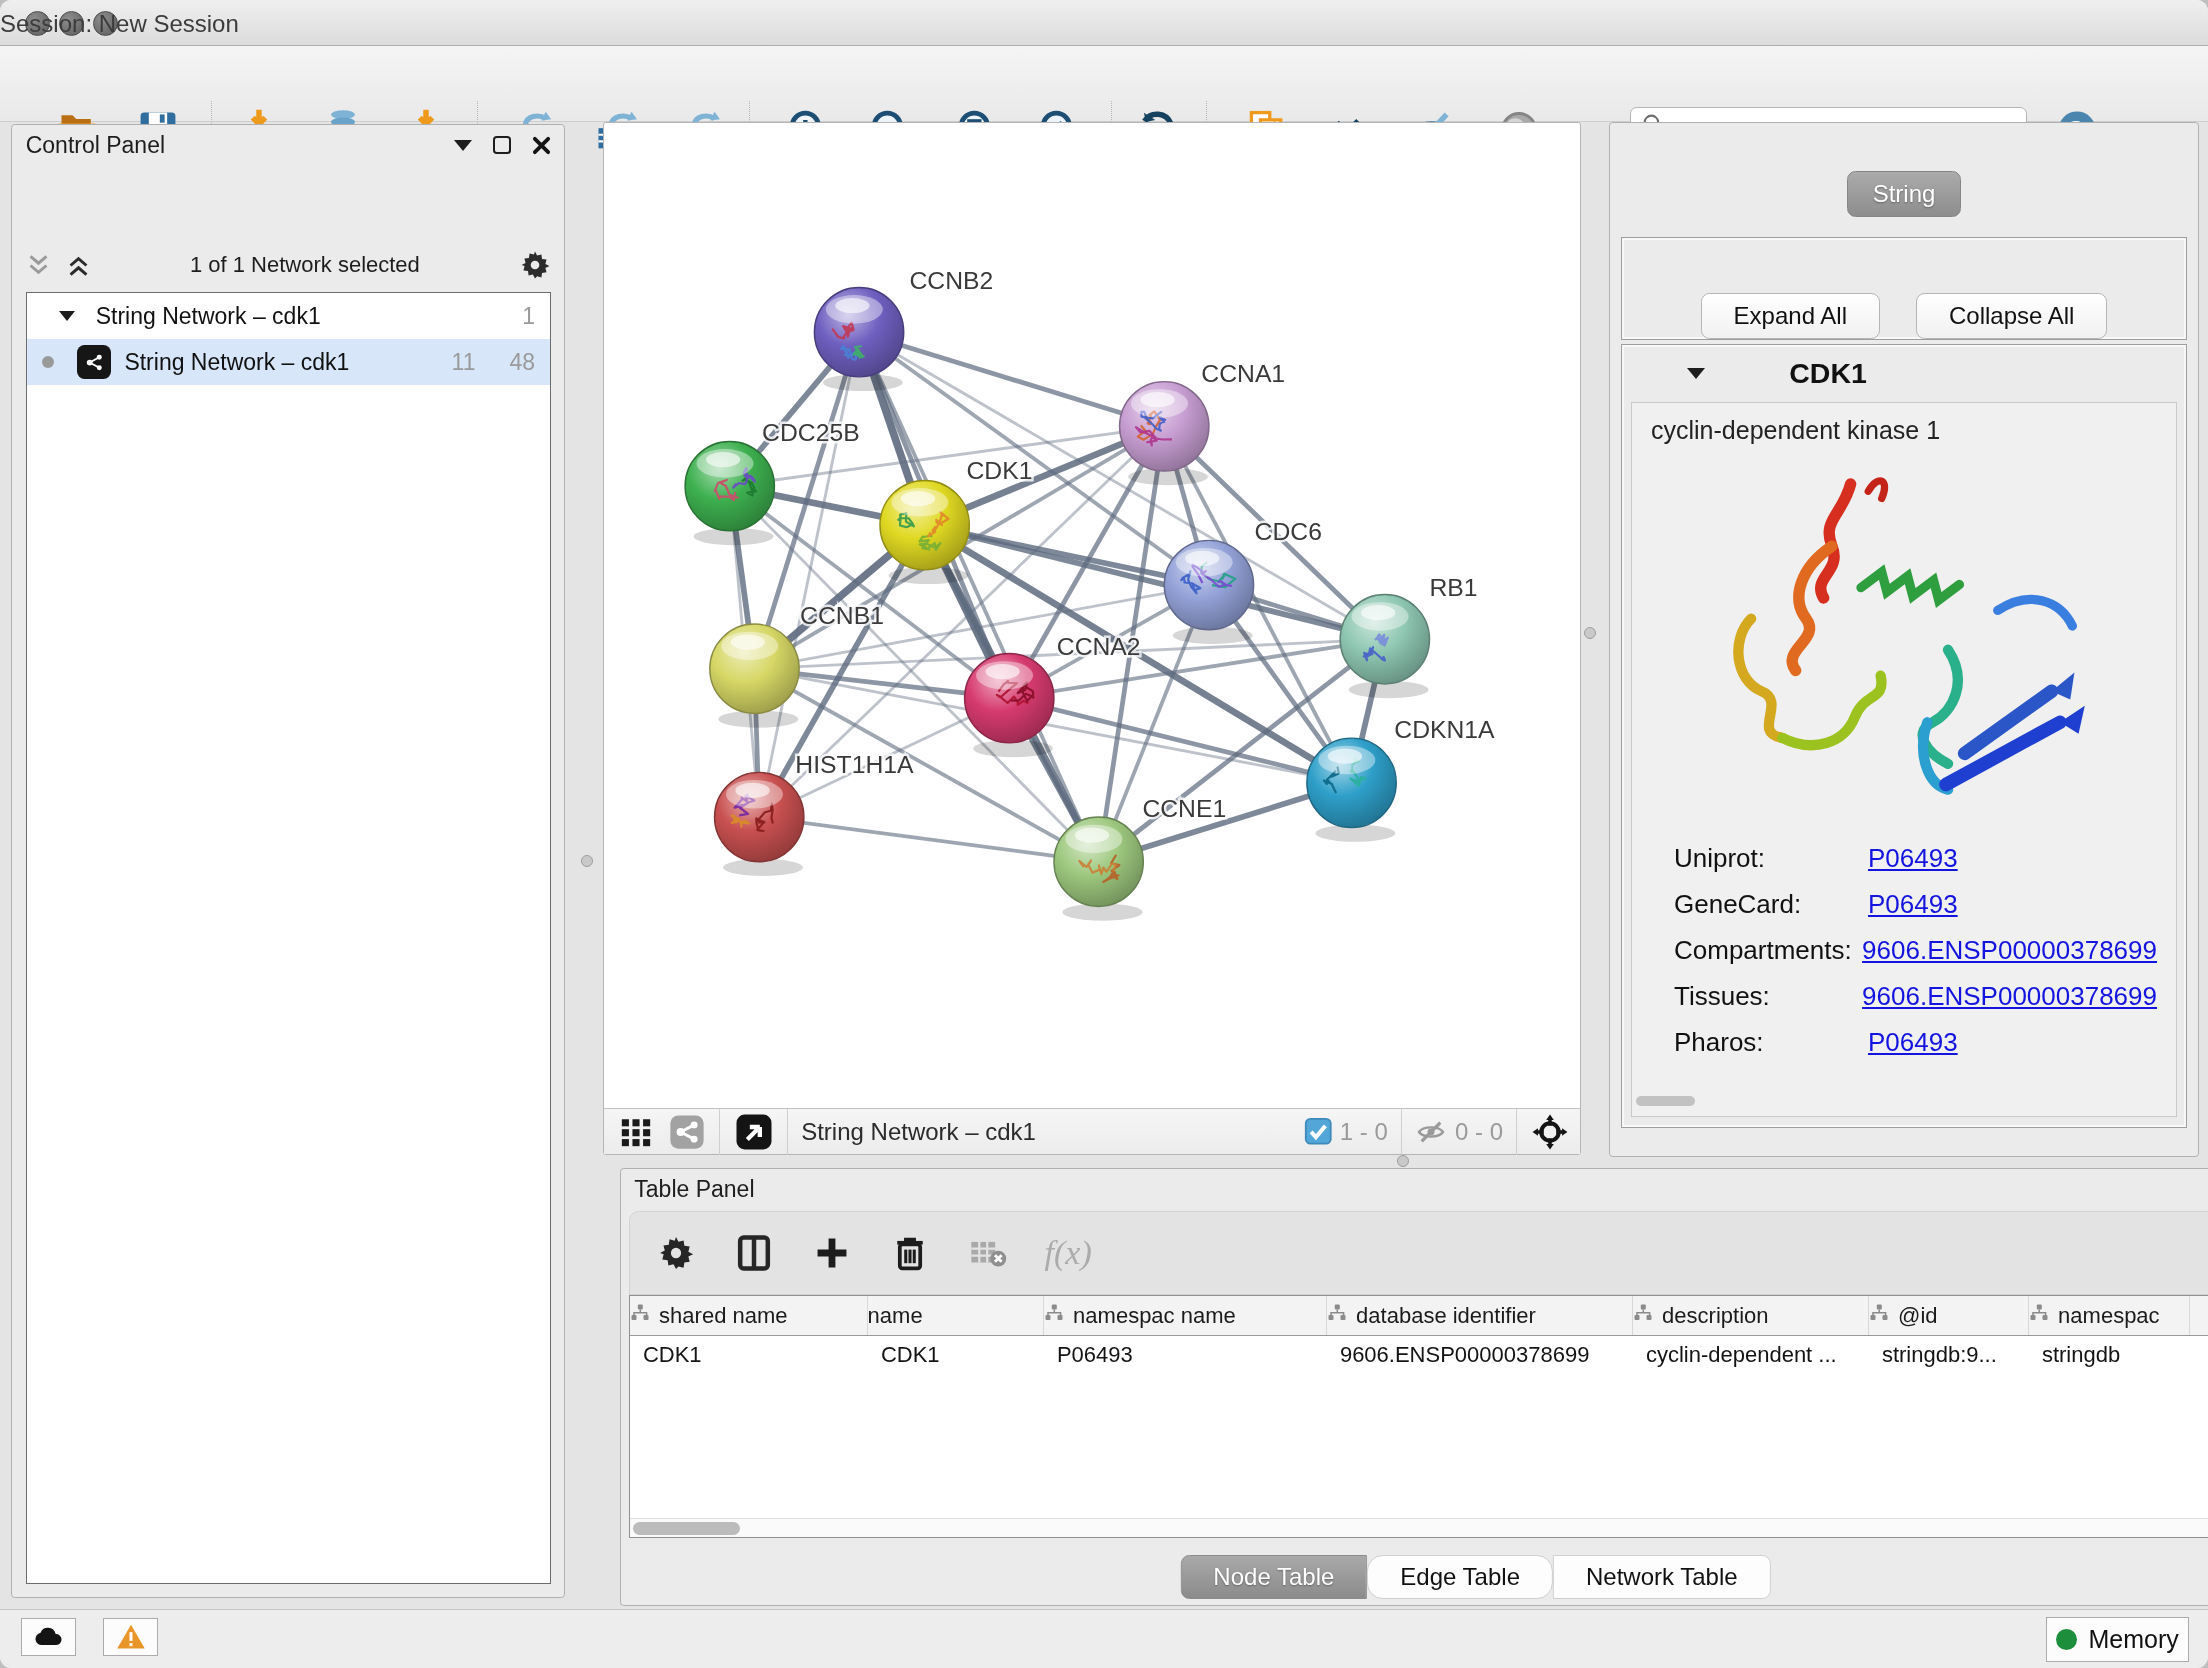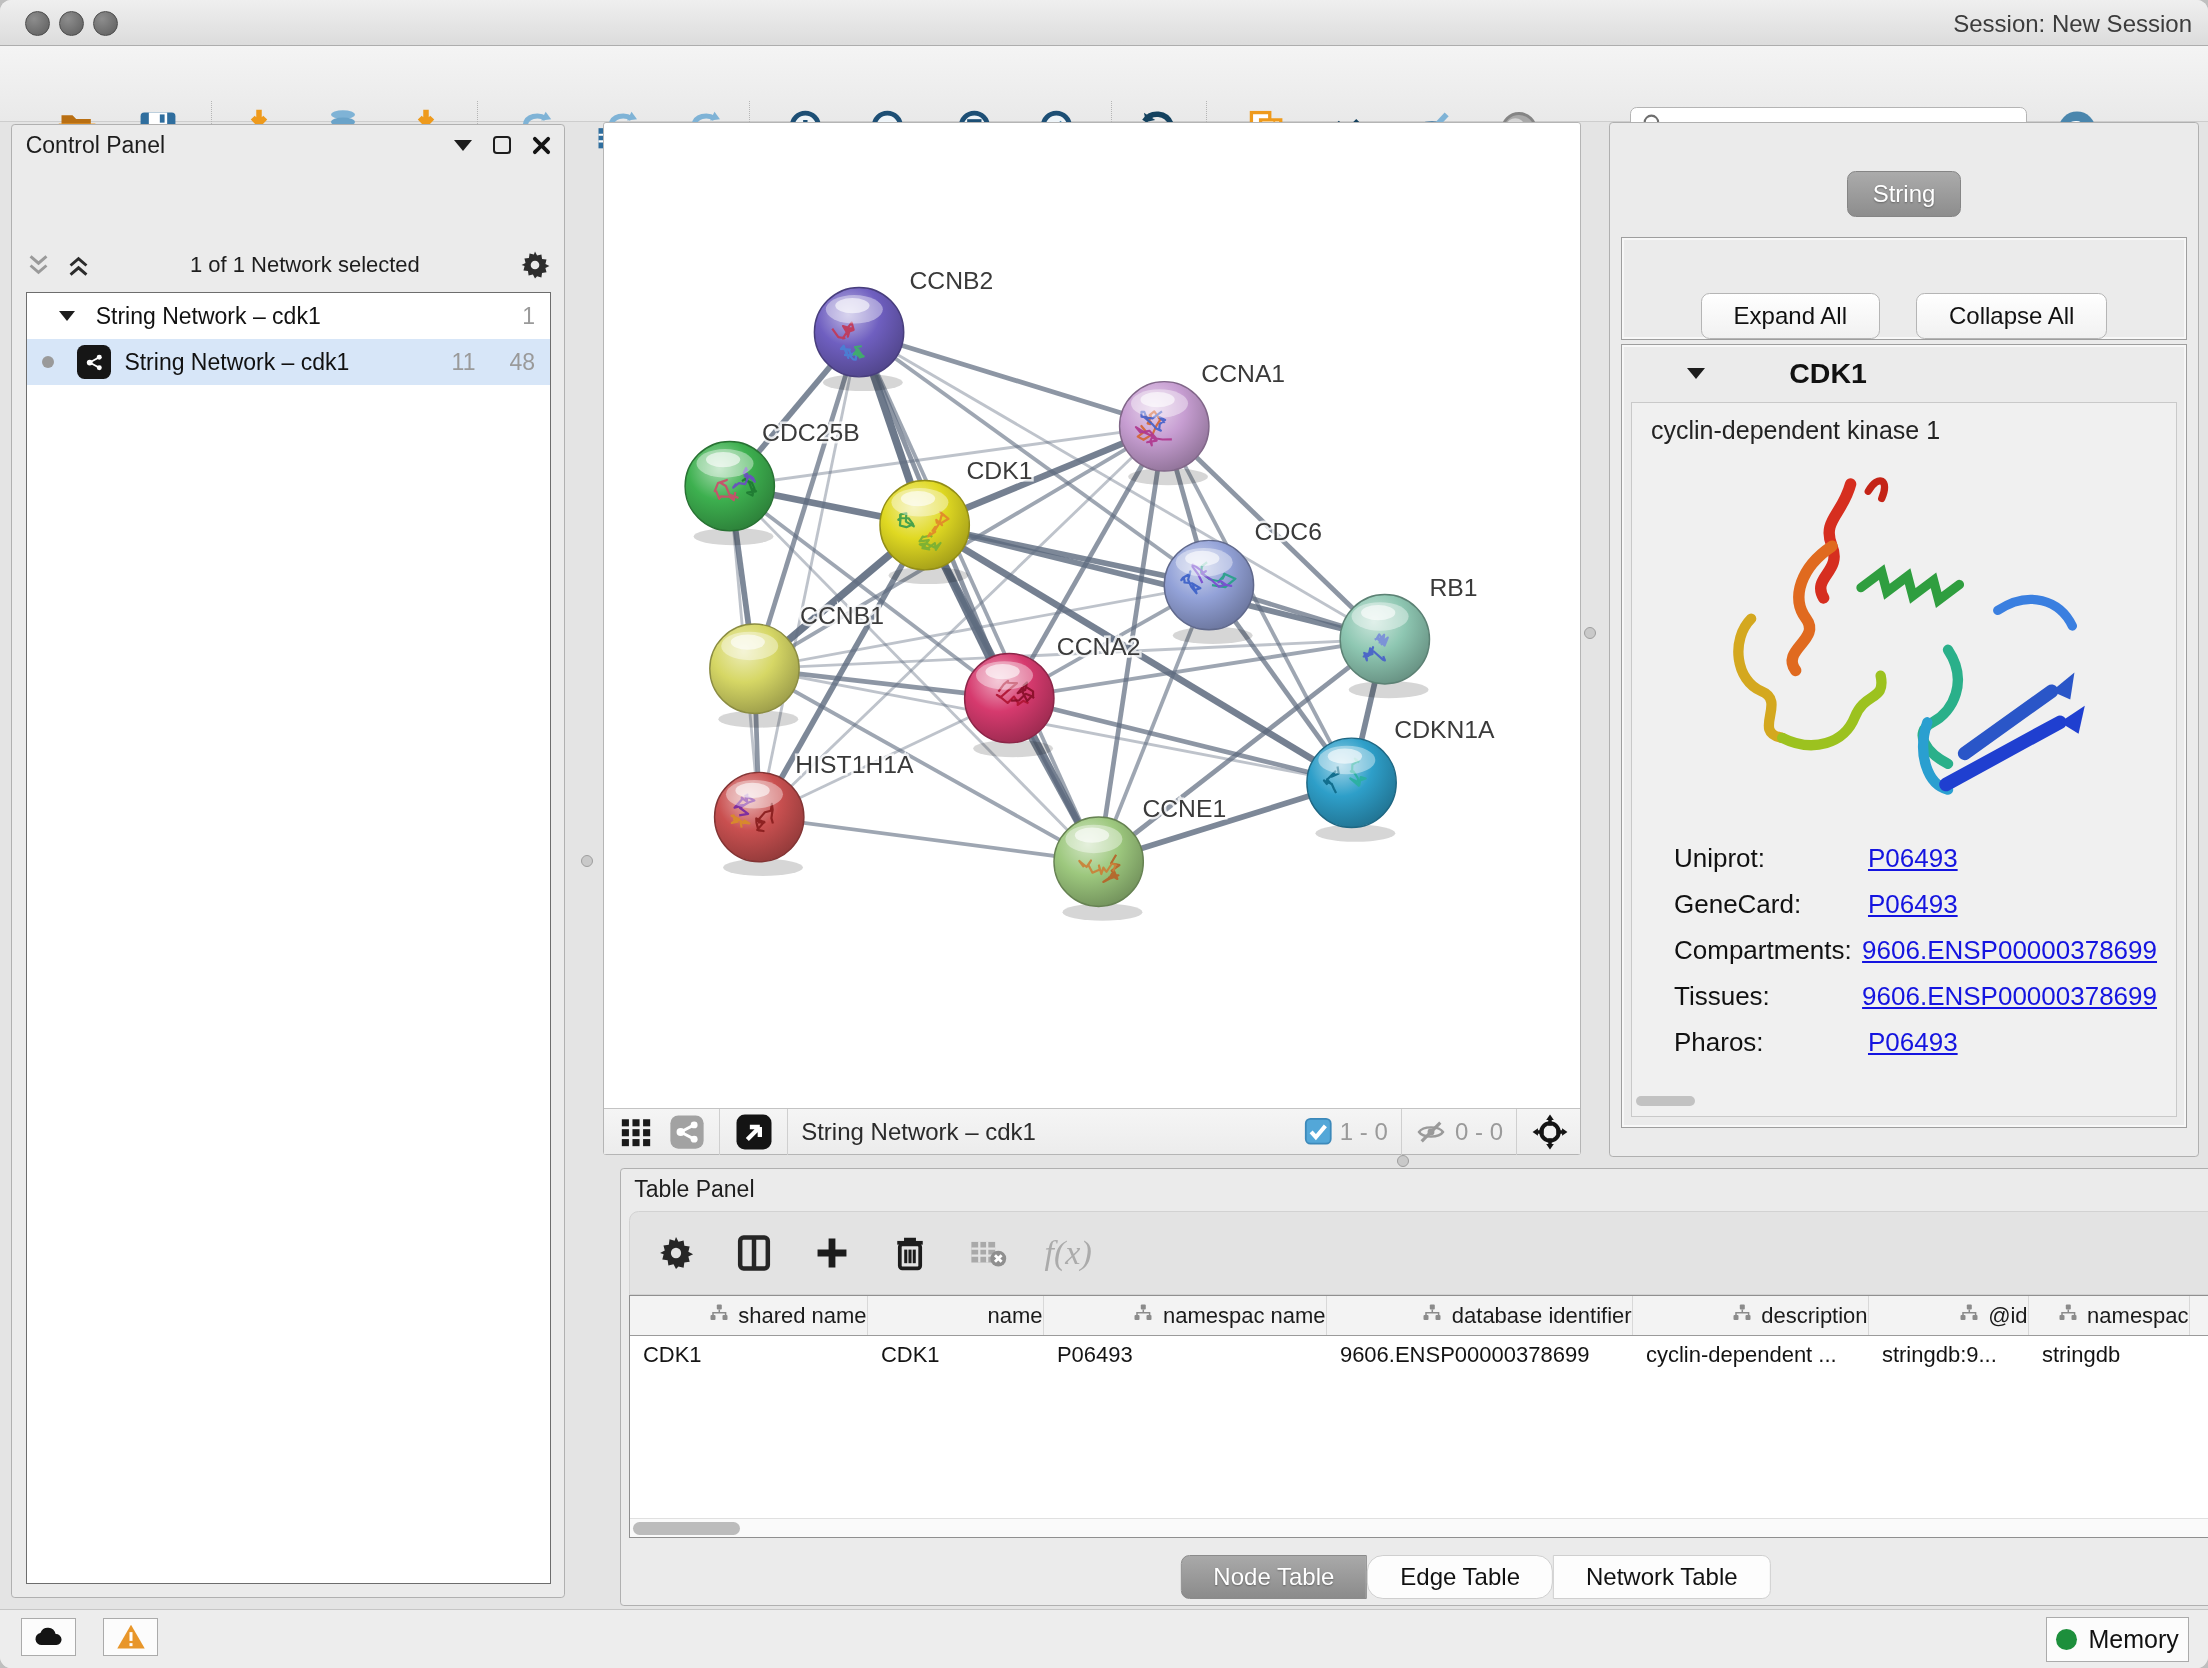--- a/index.html
+++ b/index.html
@@ -6,21 +6,21 @@
   html,body { background:#bfbfbf; }
   body { font-family:"Liberation Sans", sans-serif; }
   .app { position:relative; width:2208px; height:1668px; background:#e4e4e4; overflow:hidden;
          border-radius:11.4px; }
 
   
   .titlebar { position:absolute; left:0; top:0; width:2208px; height:46px;
     background:linear-gradient(#efefef,#dcdcdc); border-bottom:1px solid #adadad; }
   .tl { position:absolute; top:10.5px; width:25px; height:25px; border-radius:50%;
     background:radial-gradient(circle at 35% 30%, #8d8d8d, #5c5c5c); border:1px solid #4c4c4c; }
-  .win-title { position:absolute; left:0; right:16px; top:9.5px; text-align:right;
+  .win-title { position:absolute; left:0; right:16px; top:9.5px; text-align:left;
     font-size:24px; color:#3c3c3c; }
 
   
   .toolbar { position:absolute; left:0; top:46px; width:2208px; height:76px;
     background:linear-gradient(#f4f4f4,#e9e9e9); border-bottom:1px solid #cdcdcd; }
   .tbtn { position:absolute; top:57px; width:49px; height:53px; display:flex;
     align-items:center; justify-content:center; cursor:pointer; }
   .tsep { position:absolute; top:55px; height:55px; border-left:1.9px dotted #b5b5b5; width:0; }
   .searchbox { position:absolute; left:1630px; top:61px; width:397px; height:38px;
     background:#fff; border:1px solid #b4b4b4; border-radius:6.7px; display:flex; align-items:center; }
@@ -106,21 +106,21 @@
   
   #table-panel { left:620px; top:1168px; width:1711px; height:438px; }
   .tp-toolbar { position:absolute; left:7.6px; right:7.6px; top:42px; height:84px;
     background:#e3e3e3; border:1px solid #d2d2d2; border-radius:9.5px 9.5px 0 0;
     display:flex; align-items:center; gap:36px; padding-left:25px; }
   .tp-toolbar .ic { display:flex; align-items:center; justify-content:center; width:42px; height:42px; cursor:pointer; }
   .fx { font-family:"Liberation Serif", serif; font-style:italic; font-size:34px; color:#ababab; }
   .tbl { position:absolute; left:7.6px; right:7.6px; top:126px; height:243px; background:#fff;
     border:1.9px solid #8f8f8f; overflow:hidden; }
   .thead { display:flex; height:40px; background:#f3f3f3; border-bottom:1.9px solid #9a9a9a; }
-  .th { display:flex; align-items:center; justify-content:flex-end; gap:9.5px; font-size:22px;
+  .th { display:flex; align-items:center; justify-content:flex-start; gap:9.5px; font-size:22px;
     color:#1b1b1b; border-right:1px solid #d8d8d8; height:100%; cursor:pointer; }
   .trow { display:flex; height:38px; }
   .td { font-size:22px; color:#141414; padding:5.7px 0 0 13.3px; }
   .hscroll { position:absolute; left:0; right:0; bottom:0; height:19px; background:#fafafa;
     border-top:1px solid #e0e0e0; }
   .hthumb { position:absolute; left:3.8px; top:2.9px; width:107px; height:13.3px; background:#bcbcbc; border-radius:7.6px; }
   .tp-tabs { position:absolute; left:50%; transform:translateX(-50%); top:386px; display:flex; }
   .tp-tabs .tab { padding:0 32px; height:44px;border-radius:16px; }
   .tp-tabs .tab:first-child { border-radius:8.6px 0 0 8.6px; }
   .tp-tabs .tab:last-child { border-radius:0 8.6px 8.6px 0; }

